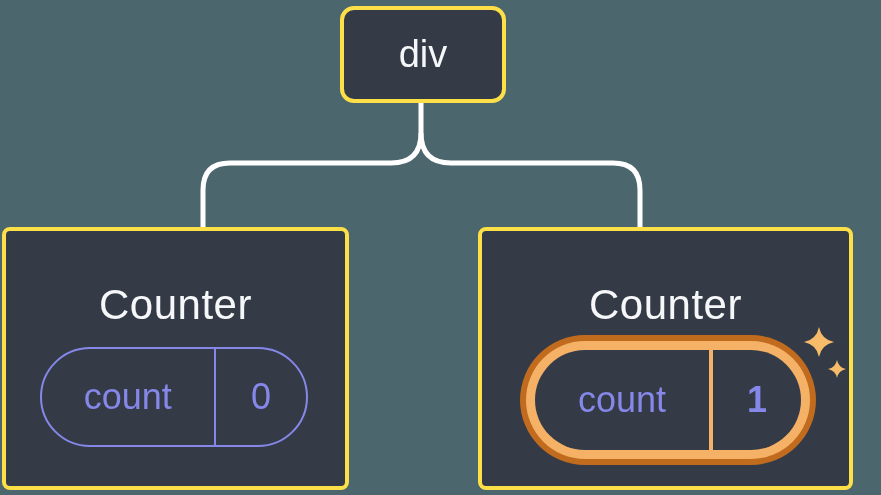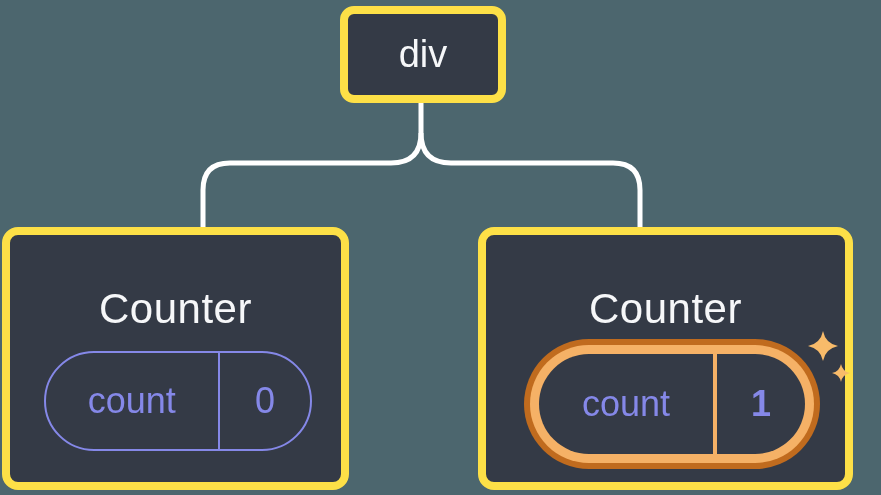--- a/index.html
+++ b/index.html
@@ -16,35 +16,35 @@
   }
   .connector-svg {
     position: absolute;
     left: 0; top: 0;
     width: 881px; height: 495px;
     pointer-events: none;
   }
   .node {
     position: absolute;
     background: #343a46;
-    border: 8px solid #fde047;
+    border: 4px solid #fde047;
     box-sizing: border-box;
   }
   .root-node {
     left: 340px; top: 6px;
     width: 166px; height: 97px;
     border-radius: 14px;
     display: flex;
     align-items: center;
     justify-content: center;
     color: #f6f7f9;
     font-size: 38px;
   }
   .card {
-    border-radius: 16px;
+    border-radius: 8px;
   }
   .card-left {
     left: 2px; top: 227px;
     width: 347px; height: 263px;
   }
   .card-right {
     left: 478px; top: 227px;
     width: 375px; height: 263px;
   }
   .card-title {

